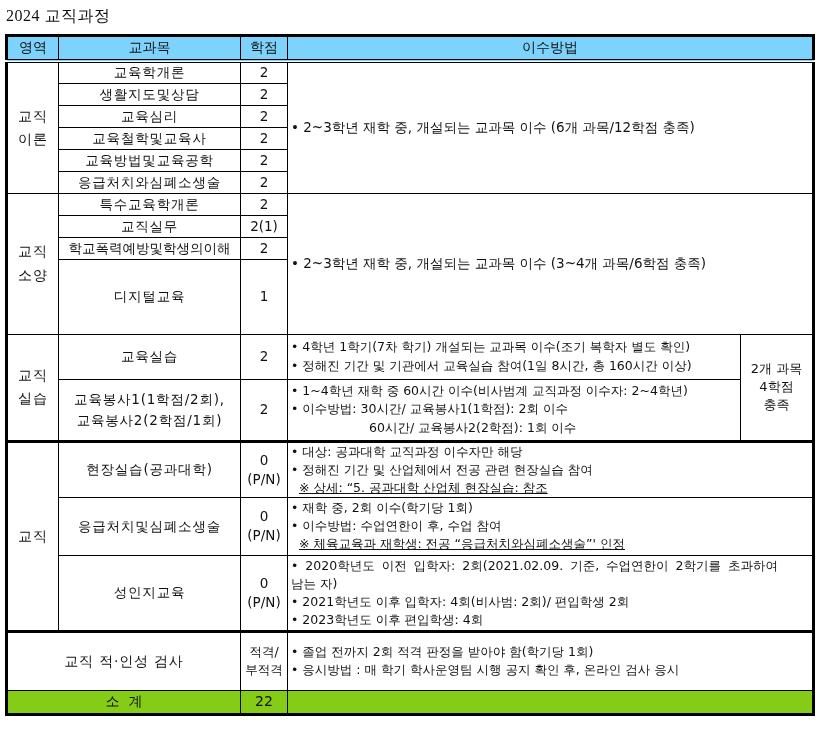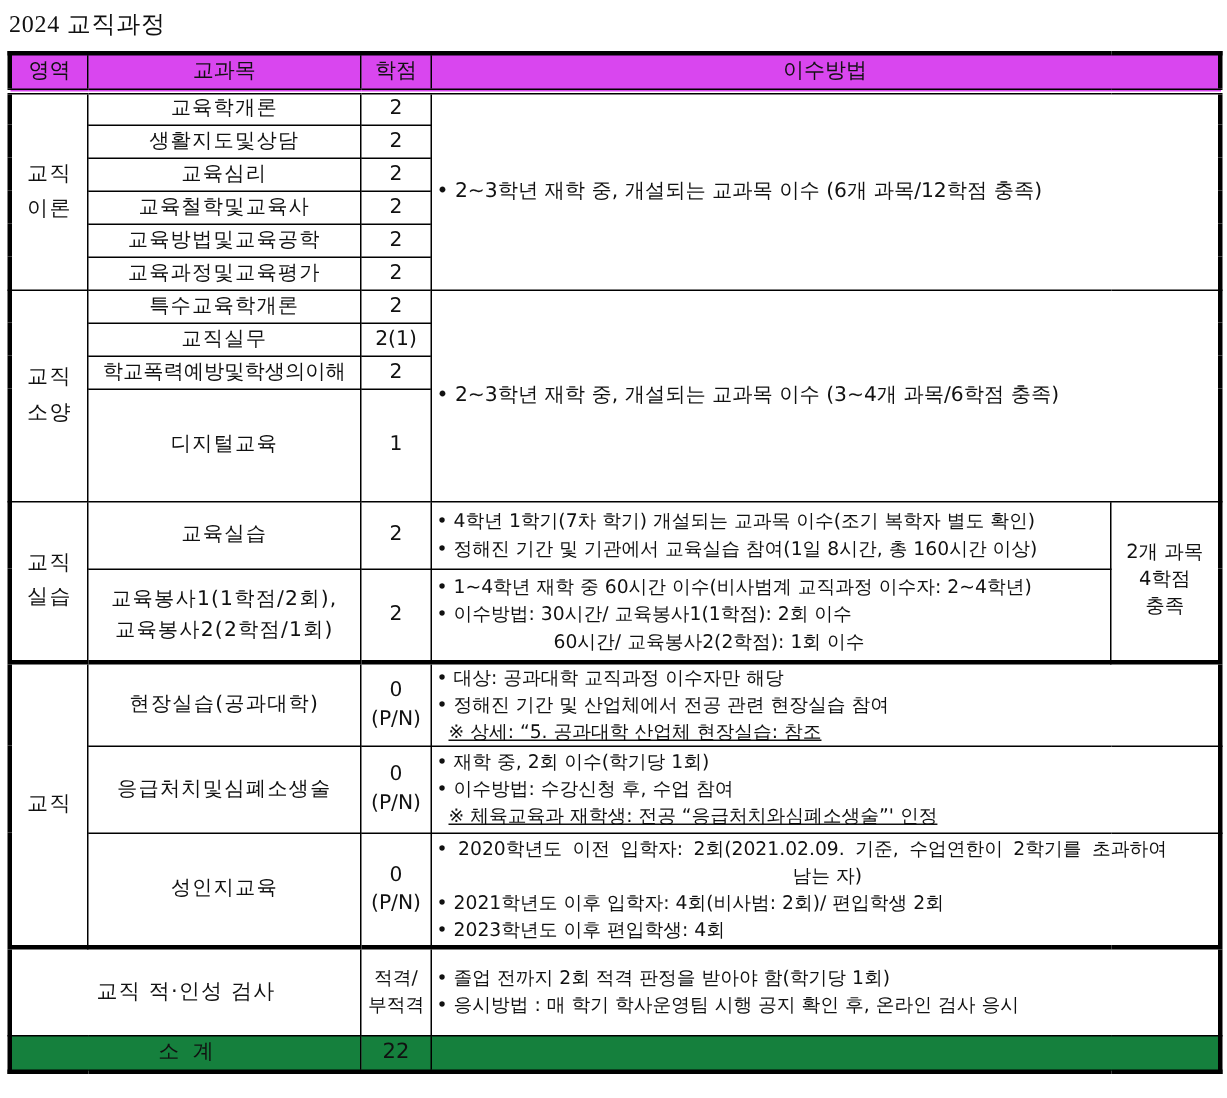--- a/index.html
+++ b/index.html
@@ -3,33 +3,33 @@
 <meta charset="utf-8">
 <style>
   html, body { margin: 0; padding: 0; background: #ffffff; }
   body { width: 818px; height: 732px; position: relative; overflow: hidden;
          font-family: "DejaVu Sans", "Liberation Sans", sans-serif; color: #111; }
   .title { position: absolute; left: 6px; top: 6px; font-family: Liberation Serif, serif;
            font-size: 16px; letter-spacing: 0.5px; }
   table { position: absolute; left: 5px; top: 34px; border-collapse: collapse; table-layout: fixed;
           width: 807px; border: 3px solid #000; font-size: 13px; }
   td, th { border: 1px solid #000; padding: 0; text-align: center; vertical-align: middle; line-height: 1.4; }
-  th { background: #d946ef; font-weight: normal; height: 22px; font-size: 14px;
+  th { background: #7dd3fc; font-weight: normal; height: 22px; font-size: 14px;
        border-bottom: 4px double #000; }
   .area { font-size: 14px; line-height: 1.65; letter-spacing: 1px; }
   .subj { font-size: 13.5px; letter-spacing: 0.8px; margin-top: 47px; }
   .credit { font-size: 13.5px; }
   .method { text-align: left; padding-left: 3px; font-size: 13.5px; }
   .method.sm { font-size: 12.5px; line-height: 1.45; margin-top: 41px; }
   .bullet::before { content: "• "; }
   .note { padding-left: 8px; text-decoration: underline; }
   .ind { padding-left: 78px; }
-  .center-line { text-align: center; }
+  .center-line { }
   .thick-top td { border-top: 3px solid #000; }
-  .sum td { background: #15803d; height: 22px; font-size: 14px; }
+  .sum td { background: #84cc16; height: 22px; font-size: 14px; }
   .r235 { height: 22px; }
   .side { font-size: 13px; line-height: 1.4; }
 </style>
 </head>
 <body>
 
 <div class="title">2024  교직과정</div>
 
 <table>
   <colgroup>
@@ -70,21 +70,21 @@
     </tr>
     <tr class="r235">
       <td class="subj">교육철학및교육사</td>
       <td class="credit">2</td>
     </tr>
     <tr class="r235">
       <td class="subj">교육방법및교육공학</td>
       <td class="credit">2</td>
     </tr>
     <tr class="r235">
-      <td class="subj">교육과정및교육평가</td>
+      <td class="subj">응급처치와심폐소생술</td>
       <td class="credit">2</td>
     </tr>
 
     <tr class="r235">
       <td rowspan="4" class="area">
         <div>교직</div>
         <div>소양</div>
       </td>
       <td class="subj">특수교육학개론</td>
       <td class="credit">2</td>
@@ -149,21 +149,21 @@
       </td>
     </tr>
     <tr style="height:58px">
       <td class="subj">응급처치및심폐소생술</td>
       <td class="credit">
         <div>0</div>
         <div>(P/N)</div>
       </td>
       <td colspan="2" class="method sm">
         <div class="bullet">재학 중, 2회 이수(학기당 1회)</div>
-        <div class="bullet">이수방법: 수강신청 후, 수업 참여</div>
+        <div class="bullet">이수방법: 수업연한이 후, 수업 참여</div>
         <div class="note">※ 체육교육과 재학생: 전공 “응급처치와심폐소생술”' 인정</div>
       </td>
     </tr>
     <tr style="height:76px">
       <td class="subj">성인지교육</td>
       <td class="credit">
         <div>0</div>
         <div>(P/N)</div>
       </td>
       <td colspan="2" class="method sm">

